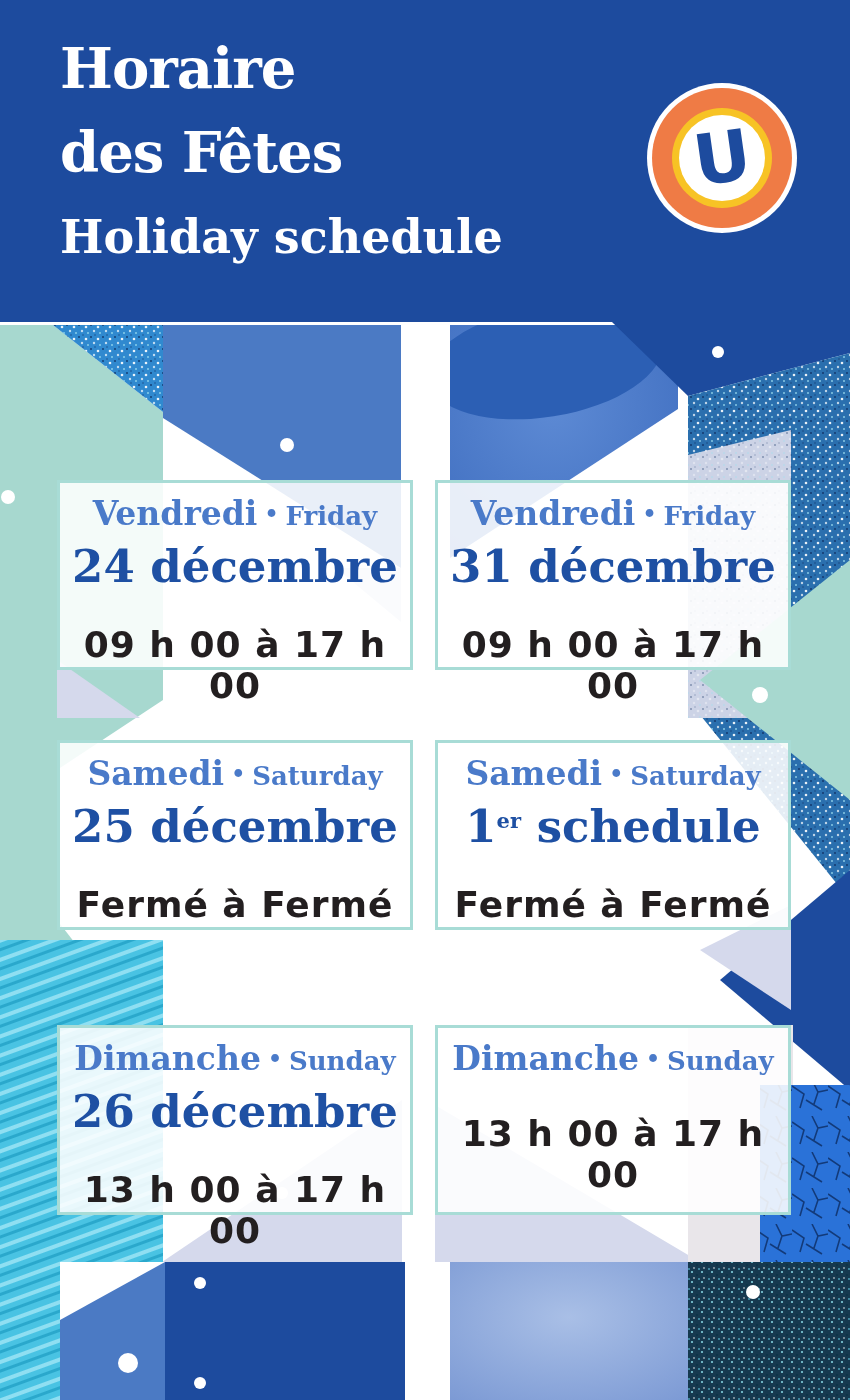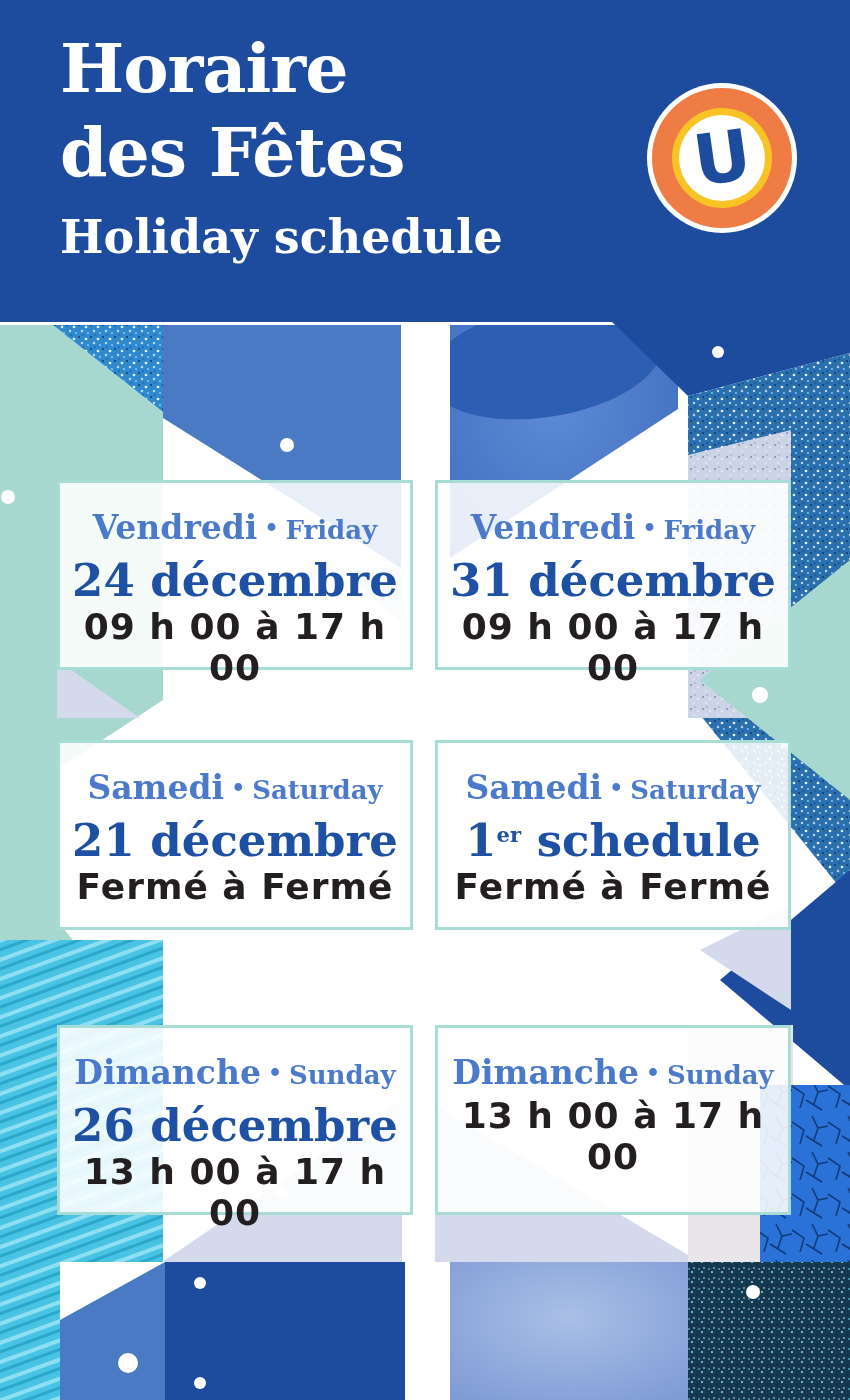--- a/index.html
+++ b/index.html
@@ -17,48 +17,48 @@
   .f-lav{fill:var(--lavender,#d5d9ec)}
   .f-silver{fill:var(--silver_glitter,#ccd3e6)}
   .f-marble{fill:var(--marble,#e9e6ea)}
   .f-glitterTL{fill:var(--glitter_bright,#3089cf)}
   .f-glitterR{fill:var(--glitter_blue,#2a6fae)}
   .f-darkg{fill:var(--dark_glitter,#16394f)}
   .f-dot{fill:#ffffff}
 
   
   .header-text{position:absolute;left:60px;top:26px;color:#ffffff;}
-  .title{font-size:68px;font-weight:bold;line-height:84px;letter-spacing:-1px;}
+  .title{font-size:56px;font-weight:bold;line-height:84px;letter-spacing:-1px;}
   .subtitle{font-size:46px;font-weight:bold;margin-top:16px;text-align:right;}
 
   
   .logo{position:absolute;left:647px;top:83px;width:150px;height:150px;}
   .logo-ring-white{position:absolute;inset:0;border-radius:50%;background:#ffffff;}
   .logo-ring-orange{position:absolute;inset:5px;border-radius:50%;background:var(--orange,#ef7b45);}
   .logo-ring-yellow{position:absolute;inset:25px;border-radius:50%;background:var(--yellow,#f7c325);}
   .logo-center{position:absolute;inset:32px;border-radius:50%;background:#ffffff;
     display:flex;align-items:center;justify-content:center;}
   .logo-letter{font-family:"DejaVu Sans",sans-serif;font-weight:bold;font-size:70px;
     color:var(--header_blue,#1d4b9e);transform:rotate(-8deg);line-height:1;}
 
   
   .cards{position:absolute;left:57px;top:480px;width:736px;height:782px;}
   .card{position:absolute;width:356px;height:190px;box-sizing:border-box;
     background:rgba(255,255,255,0.88);border:3px solid var(--card_border,#a8dcd6);
-    text-align:center;padding-top:24px;}
+    text-align:center;padding-top:10px;}
   .col2{left:378px;}
   .row2{top:260px;}
   .row3{top:545px;}
   .day-line{font-weight:bold;color:var(--day_blue,#4a7ac9);font-size:33px;line-height:40px;}
   .day-en{font-size:26px;}
   .bullet{font-size:22px;margin:0 7px;vertical-align:4px;}
   .date{font-weight:bold;color:var(--date_blue,#1e50a3);font-size:45px;line-height:50px;}
   .date sup{font-size:21px;vertical-align:14px;}
   .hours{font-family:"DejaVu Sans",sans-serif;font-weight:bold;font-size:36px;
-    color:var(--hours_text,#231f20);letter-spacing:1px;}
+    color:var(--hours_text,#231f20);margin-top:32px;letter-spacing:1px;}
 </style>
 </head>
 <body>
 
 <svg class="bg" viewBox="0 0 850 1400" xmlns="http://www.w3.org/2000/svg" preserveAspectRatio="none">
   <defs>
     <pattern id="speck" width="12" height="12" patternUnits="userSpaceOnUse">
       <circle cx="2" cy="3" r="1.3" fill="#ffffff" opacity="0.9"></circle>
       <circle cx="7" cy="1" r="1" fill="#0d2a5c" opacity="0.8"></circle>
       <circle cx="10" cy="7" r="1.2" fill="#ffffff" opacity="0.7"></circle>
@@ -192,21 +192,21 @@
       <span>31 décembre</span><sup></sup><span></span>
     </div>
     <div class="hours">09 h 00 à 17 h 00</div>
   </article>
 
   <article class="card row2">
     <div class="day-line">
       <span>Samedi</span><span class="bullet">•</span><span class="day-en">Saturday</span>
     </div>
     <div class="date">
-      <span>21 décembre</span><sup></sup><span></span>
+      <span>25 décembre</span><sup></sup><span></span>
     </div>
     <div class="hours">Fermé à Fermé</div>
   </article>
 
   <article class="card col2 row2">
     <div class="day-line">
       <span>Samedi</span><span class="bullet">•</span><span class="day-en">Saturday</span>
     </div>
     <div class="date">
       <span>1</span><sup>er</sup><span> schedule</span>

